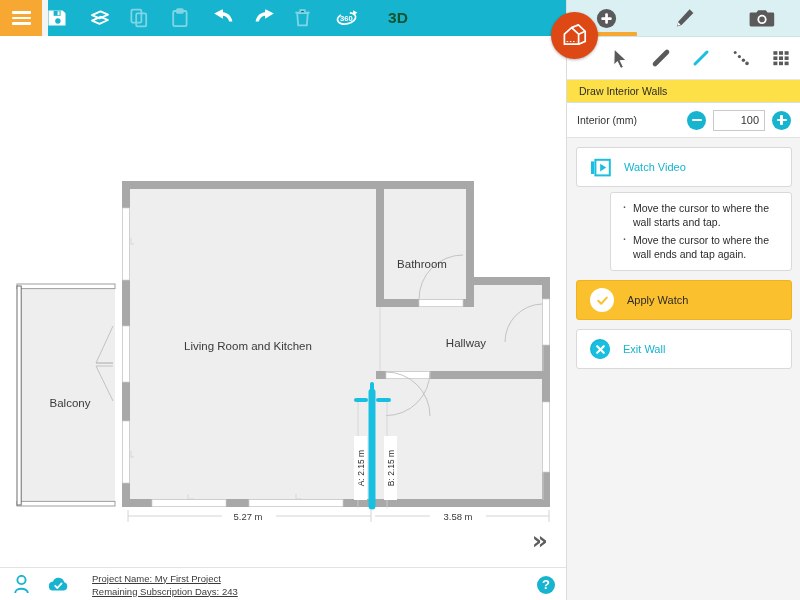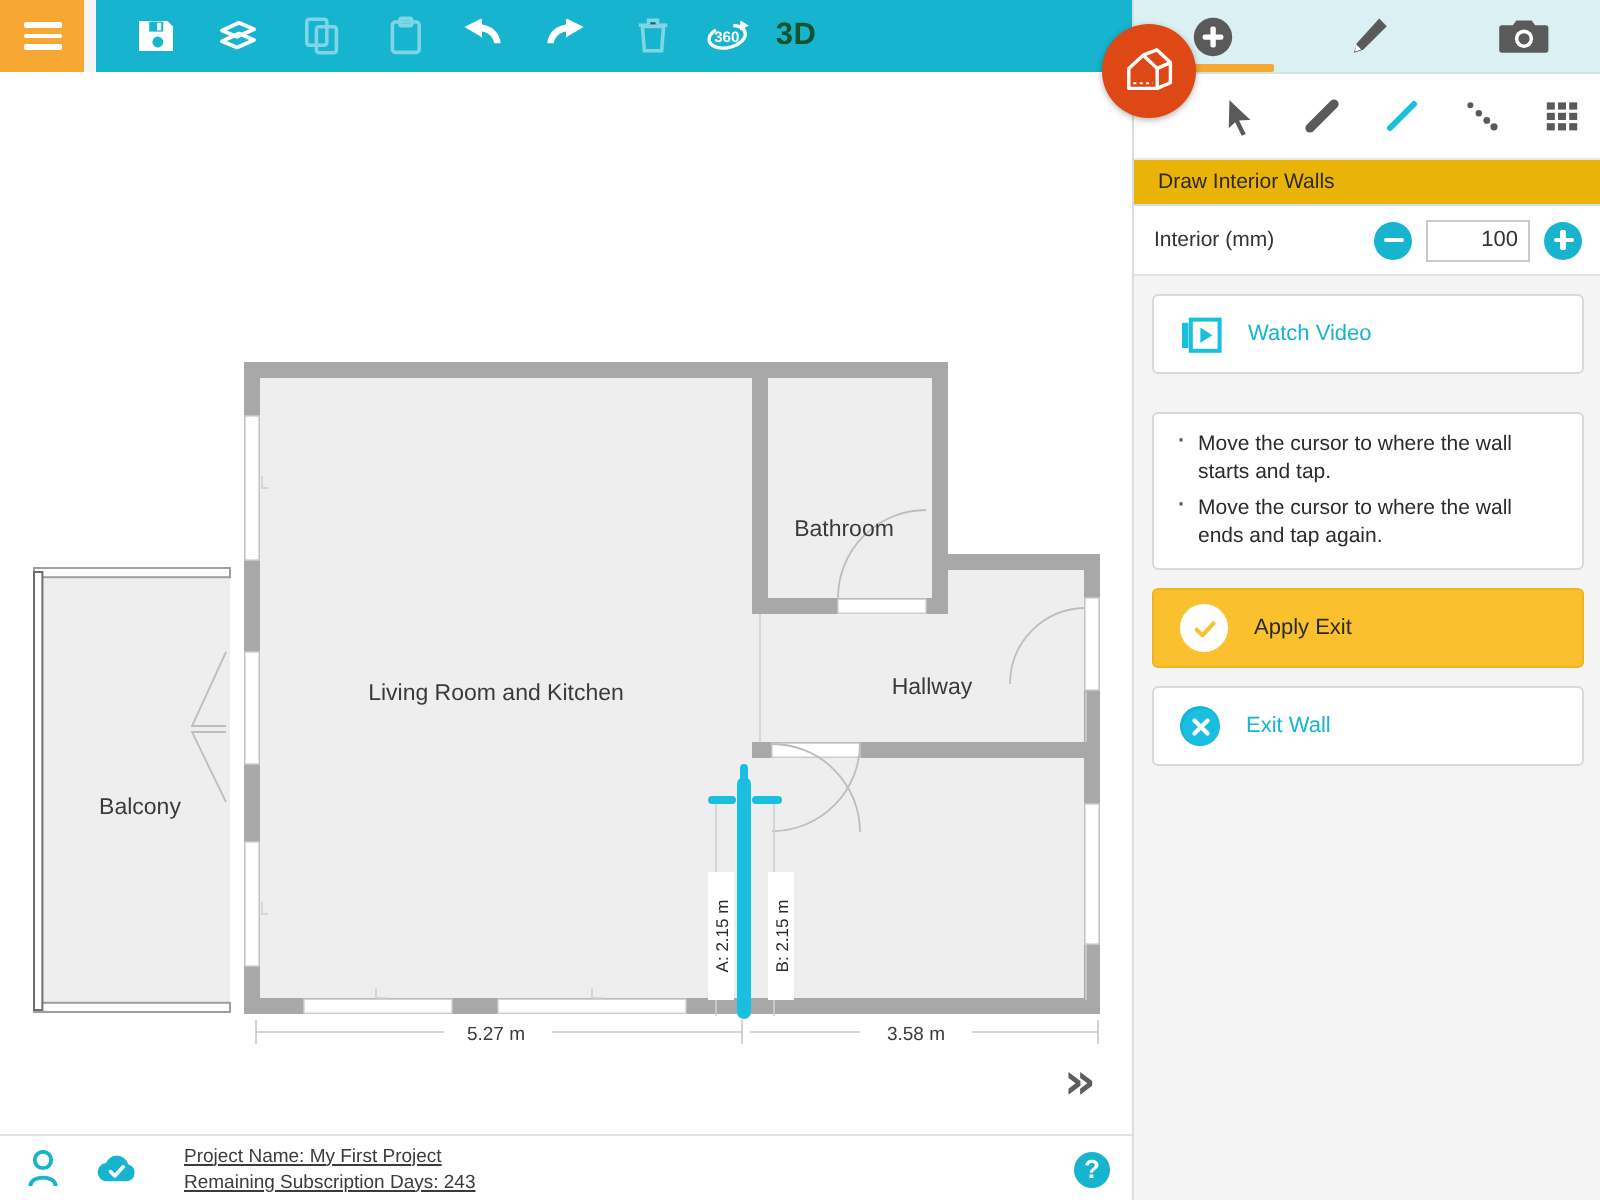--- a/index.html
+++ b/index.html
@@ -18,21 +18,21 @@
   }
   .hamburger{
     width:42px;height:36px;background:#f6a833;
     display:flex;flex-direction:column;align-items:center;justify-content:center;gap:3px;
     cursor:pointer;
   }
   .hamburger i{display:block;width:19px;height:2.5px;background:#fff;border-radius:1px;}
   .tb-sep{width:6px;height:36px;background:#f4f4f4;}
   .tb-icons{display:flex;align-items:center;flex:1;height:36px;}
   .tb-btn{
-    width:41px;height:36px;display:flex;align-items:center;justify-content:flex-end;
+    width:41px;height:36px;display:flex;align-items:center;justify-content:flex-start;
     cursor:pointer;
   }
   .tb-btn.disabled{opacity:.45;cursor:default;}
   .tb-btn svg{display:block;}
   .tb-3d{
     color:#14532d;font-weight:bold;font-size:15.5px;letter-spacing:.2px;
     display:flex;align-items:center;justify-content:center;width:44px;height:18px;cursor:pointer;
   }
 
   
@@ -89,21 +89,21 @@
   }
 
   .tool-row{
     height:42px;background:#ffffff;display:flex;align-items:center;
     padding-left:34px;border-bottom:1px solid #e8e8e8;
   }
   .tool-btn{
     width:40px;height:42px;display:flex;align-items:center;justify-content:center;cursor:pointer;
   }
   .panel-title{
-    height:22px;background:#eab308;display:flex;align-items:center;
+    height:22px;background:#fde047;display:flex;align-items:center;
     padding-left:12px;font-size:10.5px;color:#2b2b2b;
     border-bottom:1px solid #cfe4e6;
   }
 
   .thickness-row{
     height:34px;background:#ffffff;display:flex;align-items:center;
     padding:0 10px;border-bottom:1px solid #e2e2e2;
   }
   .thickness-label{flex:1;font-size:10.5px;color:#333;}
   .circ-btn{
@@ -116,34 +116,34 @@
   .circ-wrap{position:relative;width:19px;height:19px;display:flex;align-items:center;justify-content:center;}
   .thickness-input{
     width:52px;height:21px;margin:0 7px;border:1px solid #c9c9c9;background:#fff;
     font-size:11px;color:#333;text-align:right;padding:0 5px;box-sizing:border-box;
     font-family:"Liberation Sans",sans-serif;
   }
 
   .panel-body{padding:9px 9px 0 9px;}
   .card{
     background:#ffffff;border:1px solid #d9d9d9;border-radius:3px;
-    margin-bottom:19px;
+    margin-bottom:5px;
   }
   .card.btn-card{height:38px;display:flex;align-items:center;padding-left:13px;cursor:pointer;}
   .card-label{font-size:11px;color:#16b4ce;margin-left:13px;}
 
   .apply-card{
     background:#fbc02d;border:1px solid #f0b31e;border-radius:3px;
     height:38px;display:flex;align-items:center;padding-left:13px;margin-bottom:9px;cursor:pointer;
   }
   .apply-card .card-label{color:#2b2b2b;}
 
   .instr{
     background:#fff;border:1px solid #d9d9d9;border-radius:3px;
-    padding:8px 10px 9px 6px;margin-bottom:9px;
+    padding:8px 10px 9px 6px;margin-bottom:9px;margin-left:34px;
   }
   .instr ul{margin:0;padding:0 0 0 16px;list-style:none;}
   .instr li{
     font-size:10.5px;color:#2b2b2b;line-height:14px;margin-bottom:4px;position:relative;
   }
   .instr li:last-child{margin-bottom:0;}
   .instr li:before{
     content:"\00b7";position:absolute;left:-11px;top:-2px;font-size:15px;color:#555;
   }
   .check-ic{
@@ -514,21 +514,21 @@
         </ul>
       </div>
 
       <div class="apply-card">
         <div class="check-ic">
           <svg width="19" height="19" viewBox="0 0 19 19">
             <circle cx="9.5" cy="9.5" r="8.6" fill="#ffffff"></circle>
             <path d="M5.3 9.8 L8.2 12.7 L13.8 6.6" fill="none" stroke="#fbc02d" stroke-width="2" stroke-linecap="round" stroke-linejoin="round"></path>
           </svg>
         </div>
-        <span class="card-label">Apply Exit</span>
+        <span class="card-label">Apply Watch</span>
       </div>
 
       <div class="card btn-card">
         <div class="x-ic">
           <svg width="19" height="19" viewBox="0 0 19 19">
             <circle cx="9.5" cy="9.5" r="9.2" fill="#19bfe0"></circle>
             <path d="M6.2 6.2 L12.8 12.8 M12.8 6.2 L6.2 12.8" stroke="#ffffff" stroke-width="2.1" stroke-linecap="round"></path>
           </svg>
         </div>
         <span class="card-label">Exit Wall</span>

